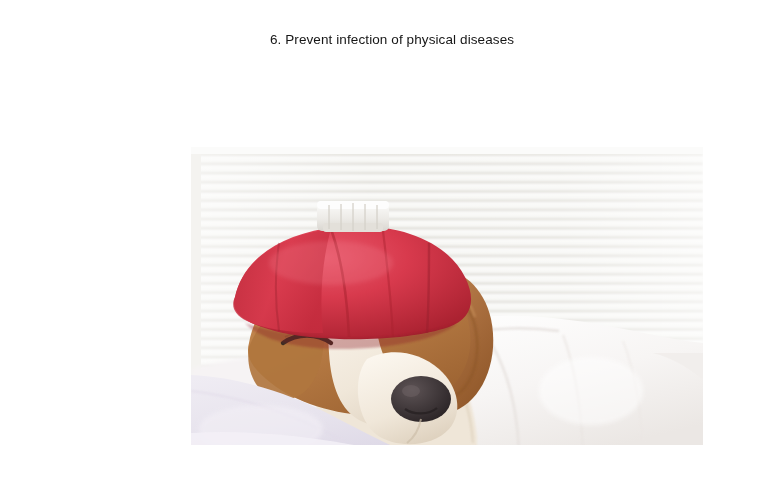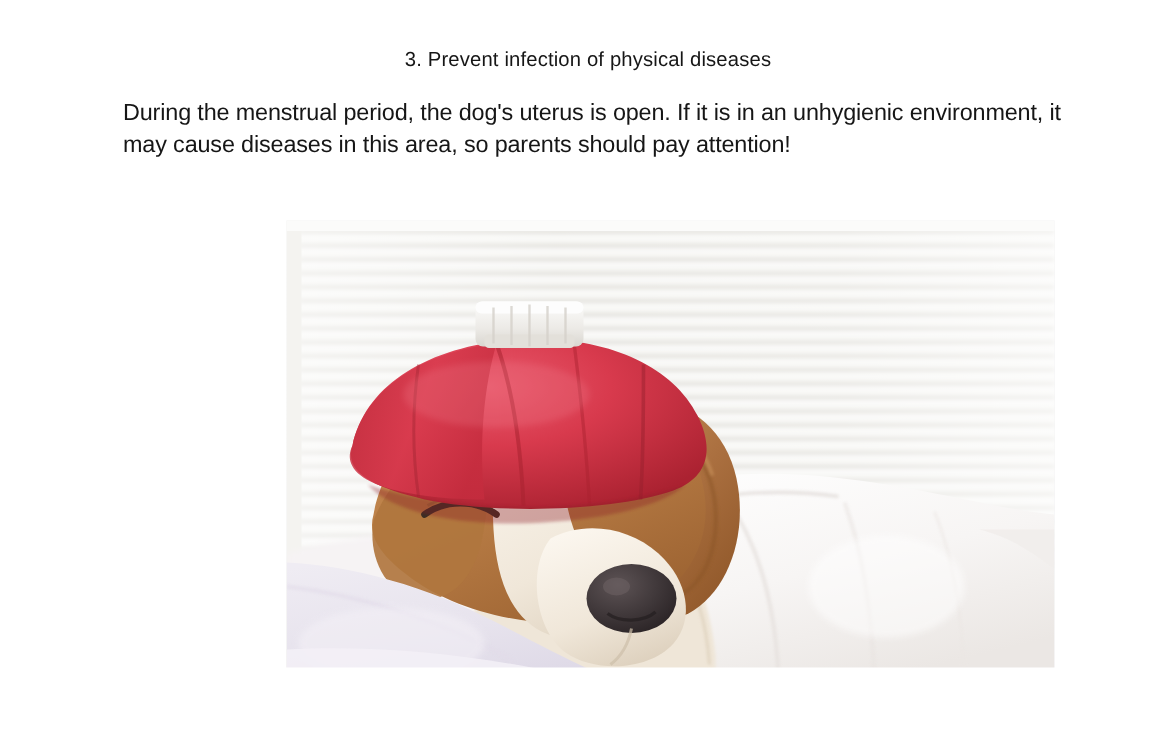--- a/index.html
+++ b/index.html
@@ -78,23 +78,22 @@
     width: 784px;
     height: 41px;
     background: #ffffff;
   }
 </style>
 </head>
 <body>
 
 <div class="page">
 
-  <div class="section-heading">3. Prevent infection of physical diseases</div>
-
-  <div class="body-paragraph">During the menstrual period, the dog's uterus is open. If it is in an unhygienic environment, it may cause diseases in this area, so parents should pay attention!</div>
+  <div class="section-heading">6. Prevent infection of physical diseases</div>
+
 
   <figure class="photo-figure">
     <svg class="photo-canvas" viewBox="0 0 512 314" preserveAspectRatio="none">
       <defs>
         <linearGradient id="gBlinds" x1="0" y1="0" x2="0" y2="1">
           <stop offset="0%" stop-color="#fdfdfc"></stop>
           <stop offset="50%" stop-color="#f4f4f1"></stop>
           <stop offset="100%" stop-color="#eceae6"></stop>
         </linearGradient>
         <pattern id="pBlinds" width="512" height="9.2" patternUnits="userSpaceOnUse">

